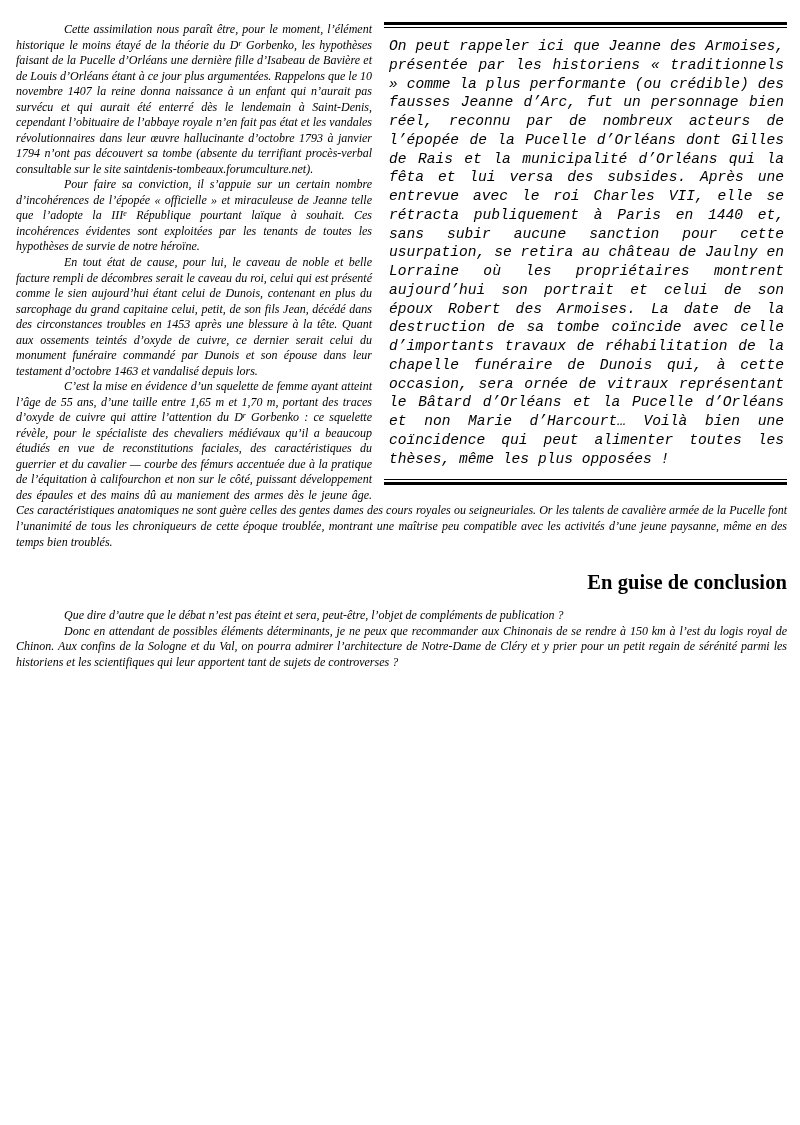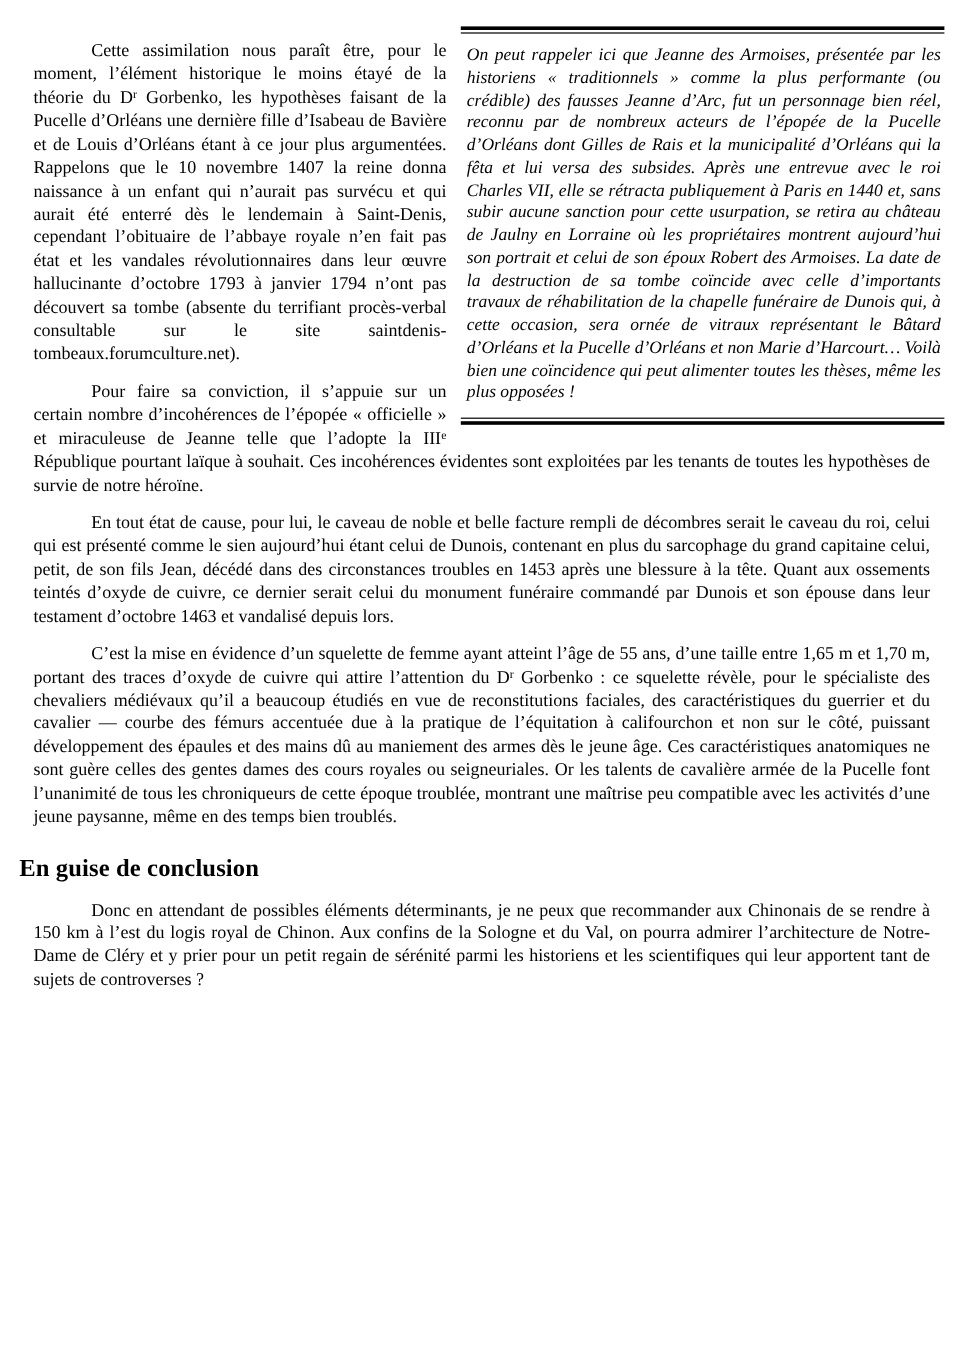--- a/index.html
+++ b/index.html
@@ -23,20 +23,21 @@
     padding: 22px 13px 0 16px;
   }
 
   
   .sidebar-box {
     float: right;
     width: 403px;
     margin: 0 0 18px 12px;
     padding: 0;
     box-sizing: border-box;
+    font-family: Liberation Mono, monospace;
   }
   .rule-top {
     width: 100%;
     height: 6px;
     border-top: 3px solid #000;
     border-bottom: 1px solid #000;
     box-sizing: border-box;
     margin-bottom: 9px;
   }
   .rule-bottom {
@@ -53,42 +54,43 @@
     line-height: 1.285;
     text-align: justify;
     text-justify: inter-word;
     hyphens: manual;
     margin: 0;
     padding: 0 3px 0 5px;
   }
 
   
   .body-text p {
-    margin: 12px;
-    font-size: 15px;
+    margin: 0;
+    font-size: 12px;
     line-height: 1.295;
     text-align: justify;
     text-justify: inter-word;
     text-indent: 48px;
     hyphens: manual;
+    font-style: italic;
   }
 
   sup {
     font-size: 0.66em;
     vertical-align: 0.42em;
     line-height: 0;
   }
 
   h2.section-heading {
     clear: both;
     font-size: 20.5px;
     font-weight: bold;
     margin: 21px 0 14px 0;
     padding: 0;
-    text-align: left;
+    text-align: right;
     letter-spacing: 0.1px;
   }
 </style>
 </head>
 <body>
 
 <div id="page">
 
   <aside class="sidebar-box">
     <div class="rule-top"></div>
@@ -99,16 +101,17 @@
   <div class="body-text">
     <p>Cette assimilation nous paraît être, pour le moment, l’élément historique le moins étayé de la théorie du D<sup>r</sup> Gorbenko, les hypothèses faisant de la Pucelle d’Orléans une dernière fille d’Isabeau de Bavière et de Louis d’Orléans étant à ce jour plus argumentées. Rappelons que le 10 novembre 1407 la reine donna naissance à un enfant qui n’aurait pas survécu et qui aurait été enterré dès le lendemain à Saint-Denis, cependant l’obituaire de l’abbaye royale n’en fait pas état et les vandales révolutionnaires dans leur œuvre hallucinante d’octobre 1793 à janvier 1794 n’ont pas découvert sa tombe (absente du terrifiant procès-verbal consultable sur le site saintdenis-tombeaux.forumculture.net).</p>
     <p>Pour faire sa conviction, il s’appuie sur un certain nombre d’incohérences de l’épopée « officielle » et miraculeuse de Jeanne telle que l’adopte la III<sup>e</sup> République pourtant laïque à souhait. Ces incohérences évidentes sont exploitées par les tenants de toutes les hypothèses de survie de notre héroïne.</p>
     <p>En tout état de cause, pour lui, le caveau de noble et belle facture rempli de décombres serait le caveau du roi, celui qui est présenté comme le sien aujourd’hui étant celui de Dunois, contenant en plus du sarcophage du grand capitaine celui, petit, de son fils Jean, décédé dans des circonstances troubles en 1453 après une blessure à la tête. Quant aux ossements teintés d’oxyde de cuivre, ce dernier serait celui du monument funéraire commandé par Dunois et son épouse dans leur testament d’octobre 1463 et vandalisé depuis lors.</p>
     <p>C’est la mise en évidence d’un squelette de femme ayant atteint l’âge de 55 ans, d’une taille entre 1,65 m et 1,70 m, portant des traces d’oxyde de cuivre qui attire l’attention du D<sup>r</sup> Gorbenko : ce squelette révèle, pour le spécialiste des chevaliers médiévaux qu’il a beaucoup étudiés en vue de reconstitutions faciales, des caractéristiques du guerrier et du cavalier — courbe des fémurs accentuée due à la pratique de l’équitation à califourchon et non sur le côté, puissant développement des épaules et des mains dû au maniement des armes dès le jeune âge. Ces caractéristiques anatomiques ne sont guère celles des gentes dames des cours royales ou seigneuriales. Or les talents de cavalière armée de la Pucelle font l’unanimité de tous les chroniqueurs de cette époque troublée, montrant une maîtrise peu compatible avec les activités d’une jeune paysanne, même en des temps bien troublés.</p>
   </div>
 
   <h2 class="section-heading">En guise de conclusion</h2>
 
   <div class="body-text">
+    <p>Que dire d’autre que le débat n’est pas éteint et sera, peut-être, l’objet de compléments de publication ?</p>
     <p>Donc en attendant de possibles éléments déterminants, je ne peux que recommander aux Chinonais de se rendre à 150 km à l’est du logis royal de Chinon. Aux confins de la Sologne et du Val, on pourra admirer l’architecture de Notre-Dame de Cléry et y prier pour un petit regain de sérénité parmi les historiens et les scientifiques qui leur apportent tant de sujets de controverses ?</p>
   </div>
 
 </div>
 
 </body></html>

